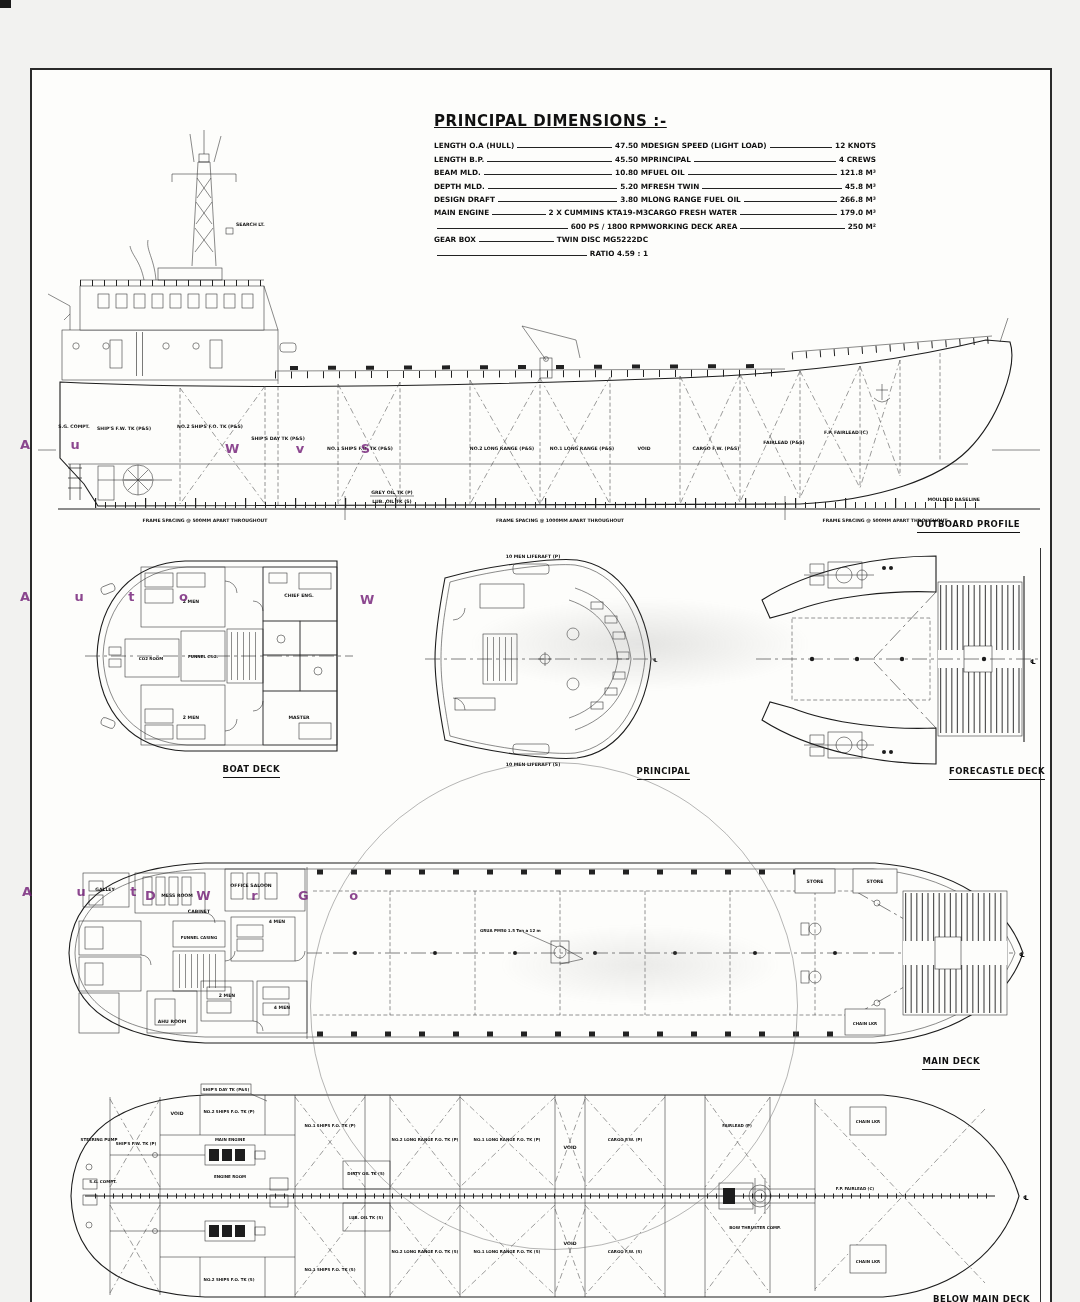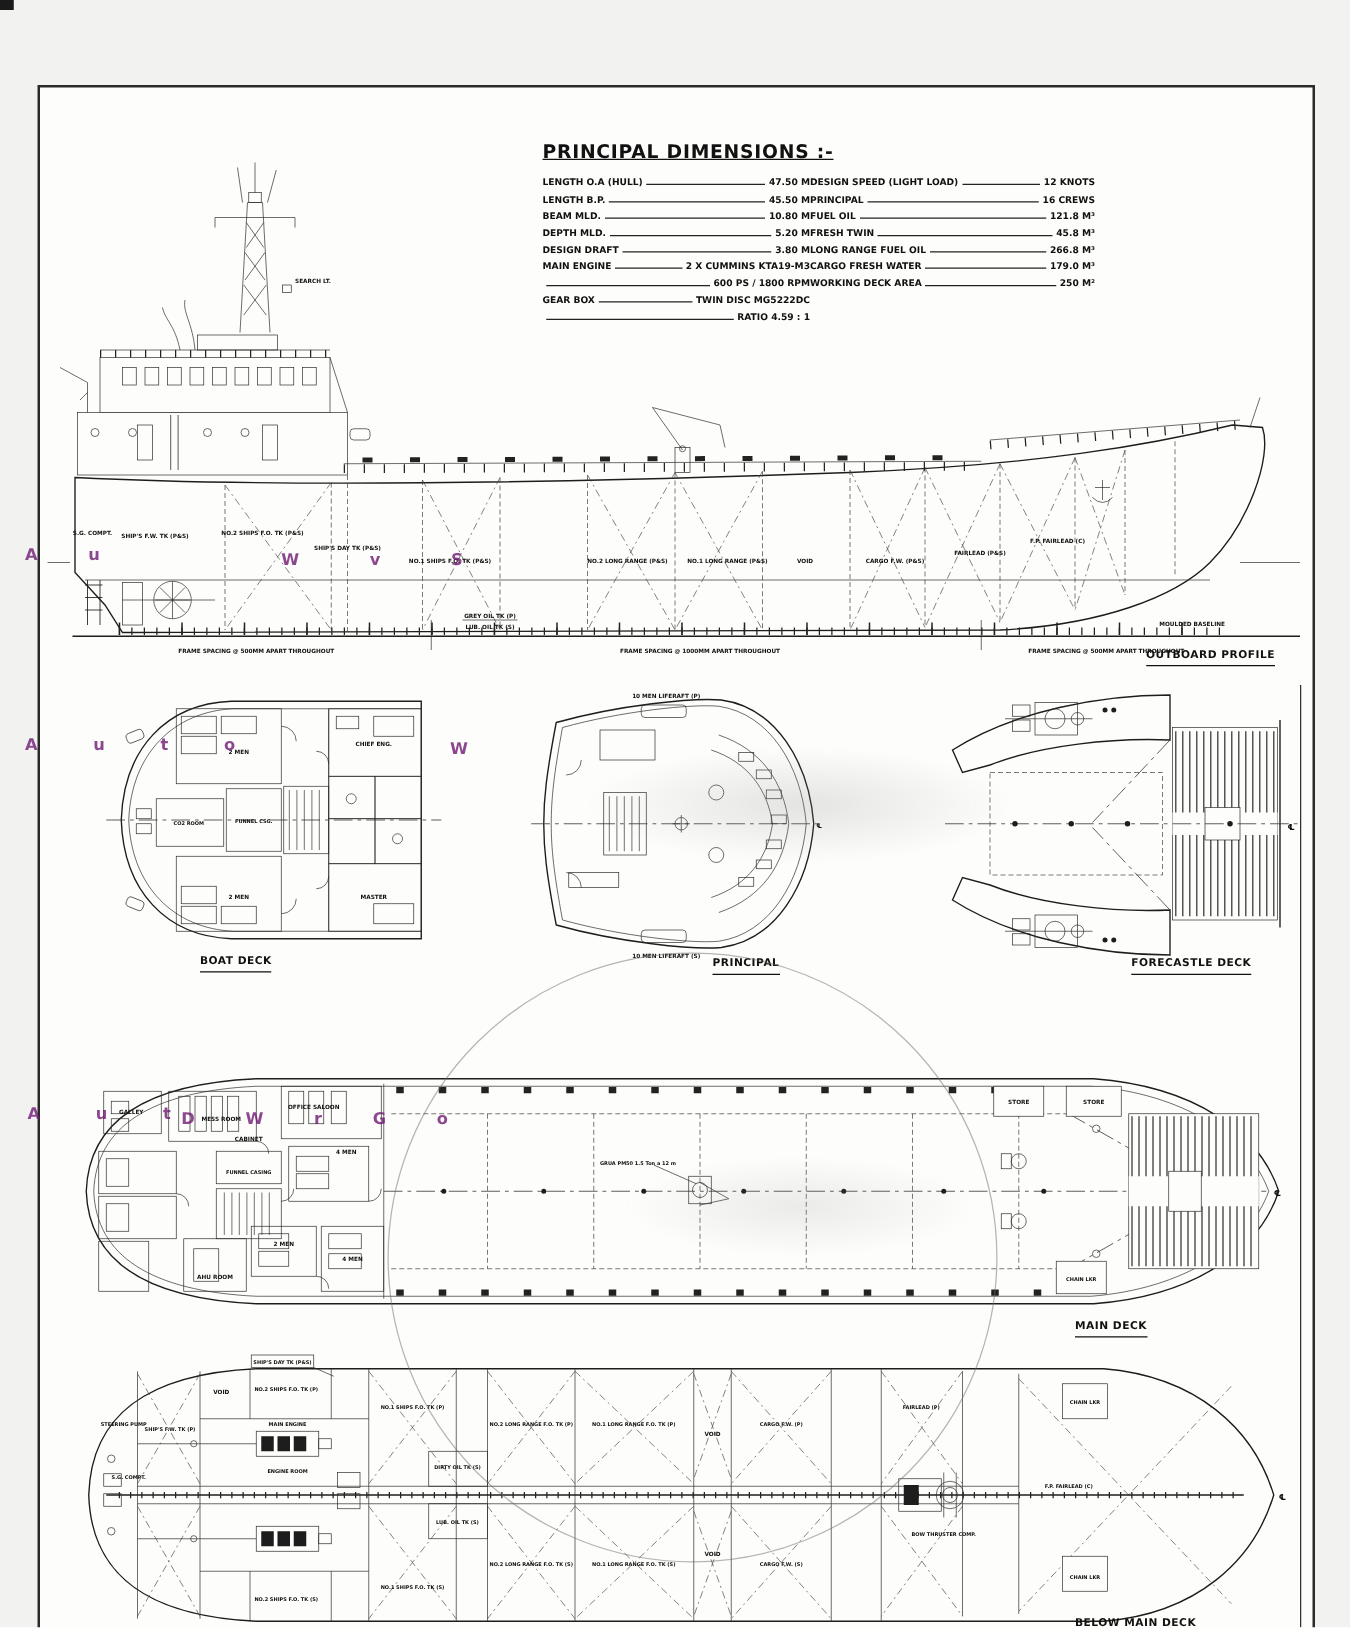--- a/index.html
+++ b/index.html
@@ -19,21 +19,21 @@
   .dsh{stroke:#3a3a3a;stroke-width:.55;stroke-dasharray:4 2.4;fill:none}
   .cl{stroke:#3a3a3a;stroke-width:.65;stroke-dasharray:15 4 3 4;fill:none}
   .xd{stroke:#4a4a4a;stroke-width:.55;stroke-dasharray:6 3 1.6 3;fill:none}
   .fl{fill:#1d1d1d;stroke:none}
   .tick{stroke:#222}
   svg text{fill:#101010;font-weight:bold;font-family:"DejaVu Sans",sans-serif}
   .t4{font-size:4px}.t45{font-size:4.6px}.t5{font-size:5.2px}.t6{font-size:6.5px}
   .am{text-anchor:middle}.ae{text-anchor:end}
   
   .vtitle{position:absolute;font-size:8.5px;font-weight:bold;letter-spacing:.4px;color:#111;
-          text-align:left;z-index:30}
+          text-align:right;z-index:30}
   .vtitle span{border-bottom:1.2px solid #111;padding-bottom:3px}
   
   .dims{position:absolute;left:434px;top:112px;width:455px;z-index:10}
   .dims-title{font-size:15px;font-weight:bold;letter-spacing:.6px;color:#111;
               text-decoration:underline;margin-bottom:7px}
   .dim-cols{display:flex;}
   .dim-col{display:flex;flex-direction:column}
   .dim-col.l{width:214px}.dim-col.r{width:228px}
   .dim-row{display:flex;align-items:flex-end;height:13.4px;font-size:7.3px;font-weight:bold;
            color:#111;white-space:nowrap}
@@ -108,21 +108,21 @@
       </div>
       <div class="dim-col r">
         <div class="dim-row">
             <span>DESIGN SPEED (LIGHT LOAD)</span>
             <span class="lead"></span>
             <span>12 KNOTS</span>
           </div>
         <div class="dim-row">
             <span>PRINCIPAL</span>
             <span class="lead"></span>
-            <span>16 CREWS</span>
+            <span>4 CREWS</span>
           </div>
         <div class="dim-row">
             <span>FUEL OIL</span>
             <span class="lead"></span>
             <span>121.8 M³</span>
           </div>
         <div class="dim-row">
             <span>FRESH TWIN</span>
             <span class="lead"></span>
             <span>45.8 M³</span>

